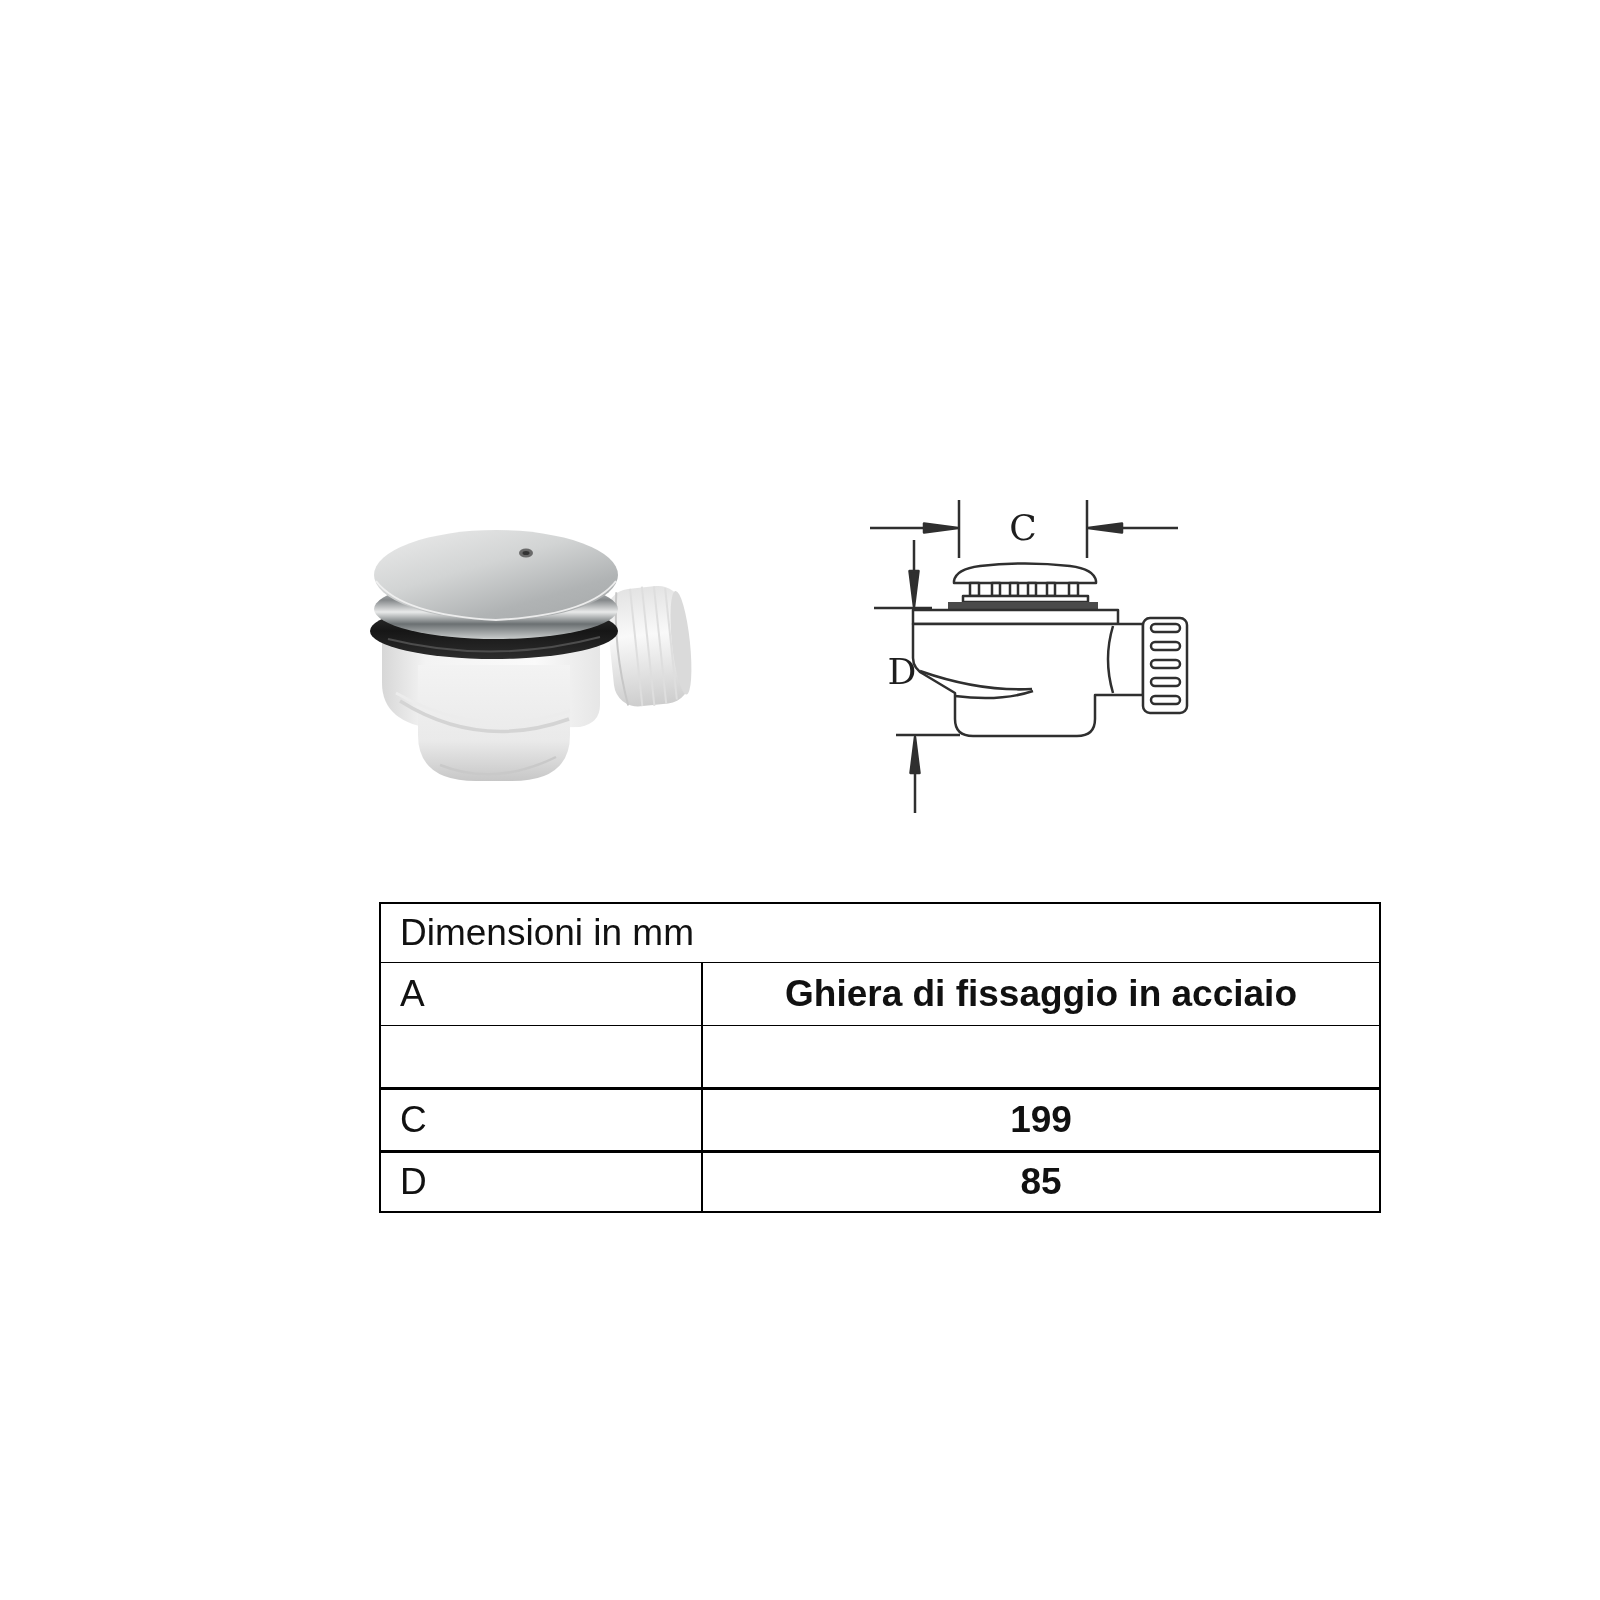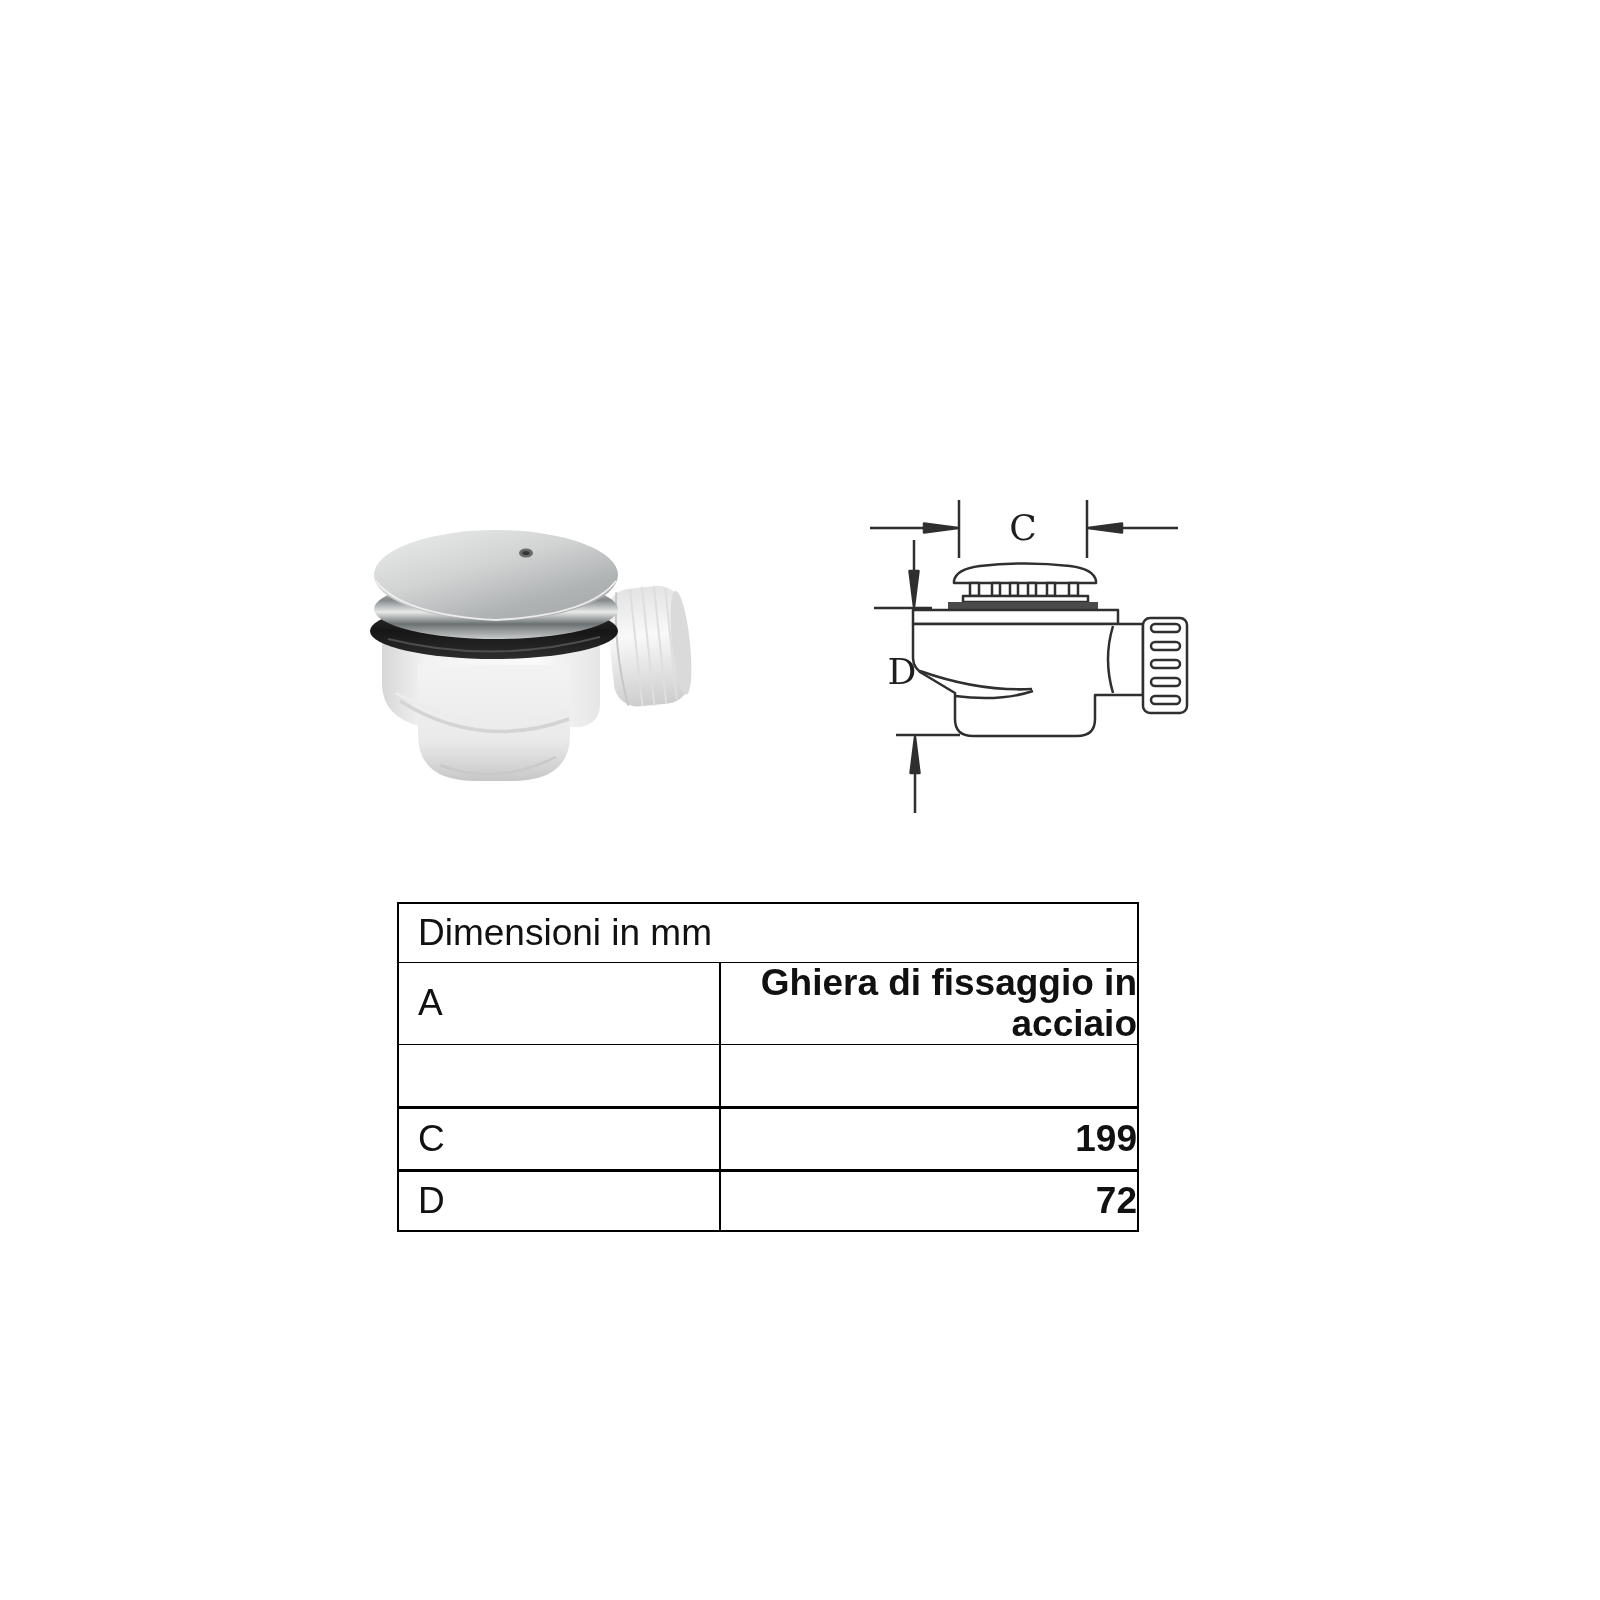--- a/index.html
+++ b/index.html
@@ -1,28 +1,28 @@
 <!DOCTYPE html>
 <html><head>
 <meta charset="utf-8">
 <style>
   html,body{margin:0;padding:0;background:#ffffff;}
   .page{position:relative;width:1600px;height:1600px;background:#ffffff;overflow:hidden;
         font-family:"Liberation Sans",sans-serif;}
   .photo{position:absolute;left:360px;top:515px;width:340px;height:280px;}
   .diagram{position:absolute;left:820px;top:468px;width:400px;height:360px;}
-  .dims{position:absolute;left:397px;top:902px;width:742px;
+  .dims{position:absolute;left:379px;top:902px;width:1002px;
         border-collapse:collapse;table-layout:fixed;
         font-size:37px;color:#111;background:#fff;}
   .dims{border:2px solid #000;}
   .dims td{border:1px solid #000;vertical-align:middle;padding:0;line-height:1.1;}
   .dims tr.thick td{border-top:3px solid #000;}
   .dims td.key{border-right:2px solid #000;padding-left:19px;text-align:left;}
   .dims td.title-cell{padding-left:19px;text-align:left;font-weight:normal;}
-  .dims td.val{text-align:right;font-weight:bold;}
+  .dims td.val{text-align:center;font-weight:bold;}
   .r-title td{height:58px;}
   .r-a td{height:62px;}
   .r-empty td{height:61px;}
   .r-c td{height:60px;}
   .r-d td{height:58px;}
   .diag-label{font-family:"DejaVu Serif",serif;font-size:36px;fill:#1e1e1e;}
 </style>
 </head>
 <body>
 
@@ -166,18 +166,18 @@
       <tr class="r-empty">
         <td class="key"></td>
         <td class="val"></td>
       </tr>
       <tr class="r-c thick">
         <td class="key">C</td>
         <td class="val">199</td>
       </tr>
       <tr class="r-d thick">
         <td class="key">D</td>
-        <td class="val">72</td>
+        <td class="val">85</td>
       </tr>
     </tbody>
   </table>
 
 </div>
 
 </body></html>

